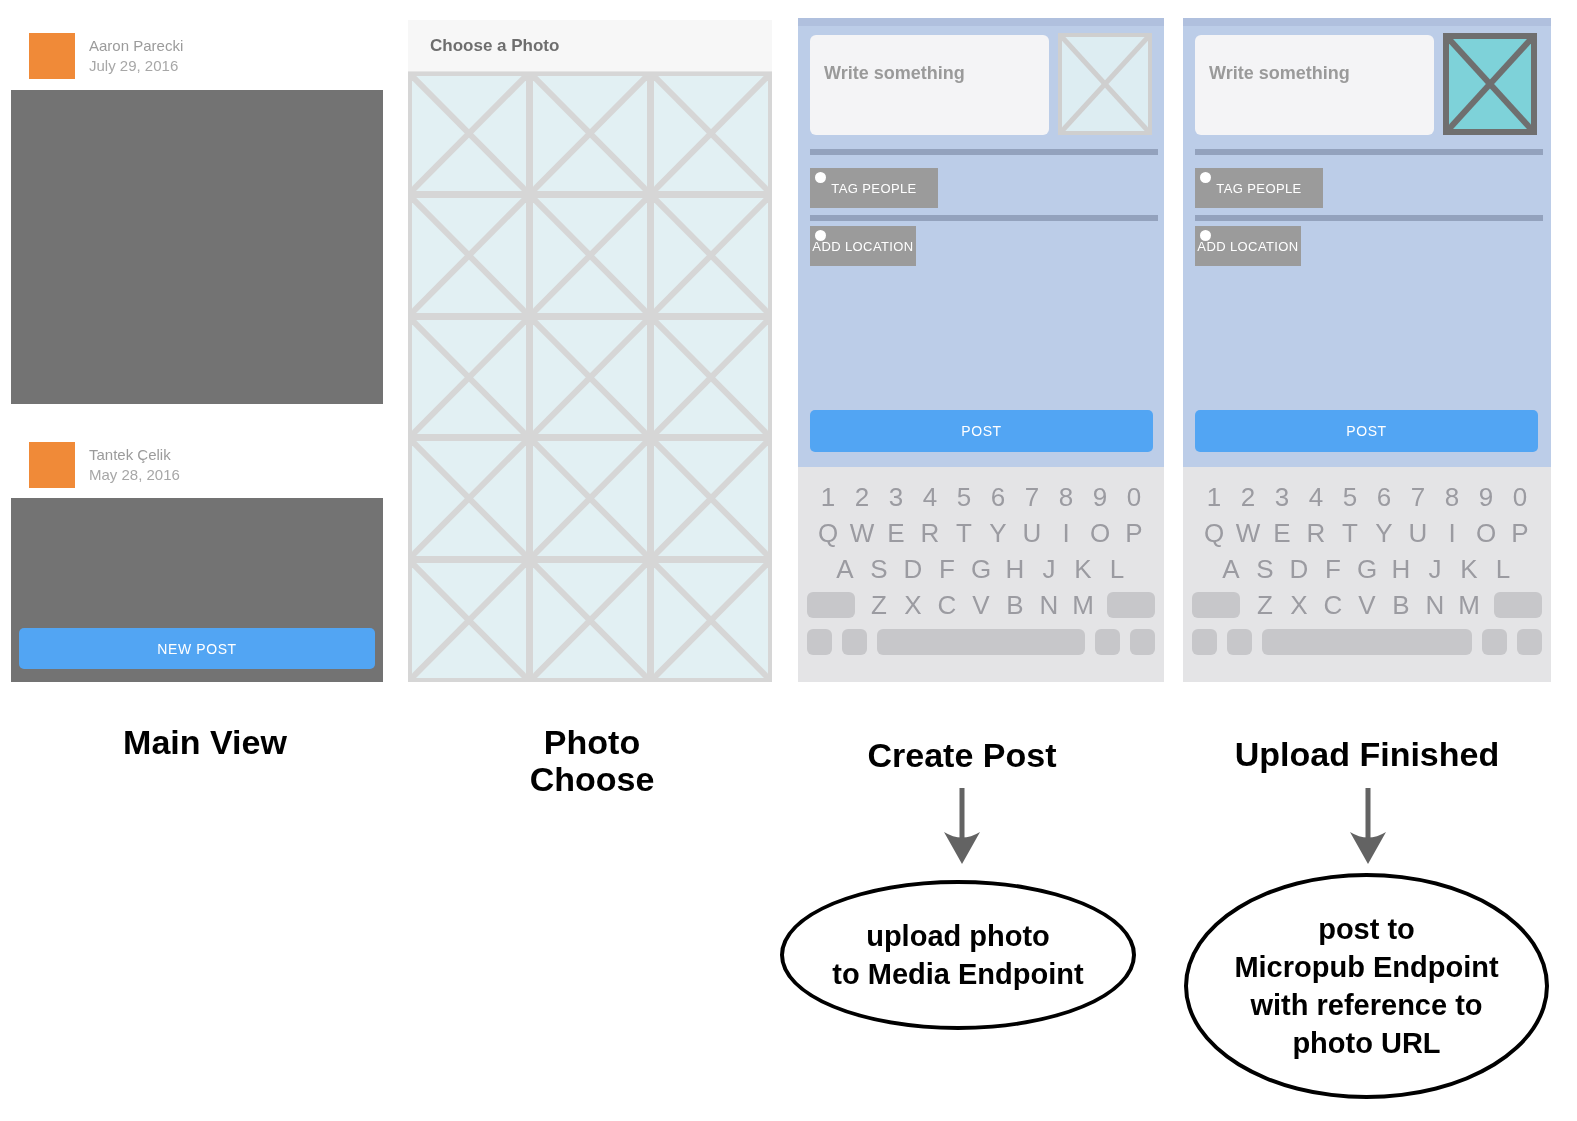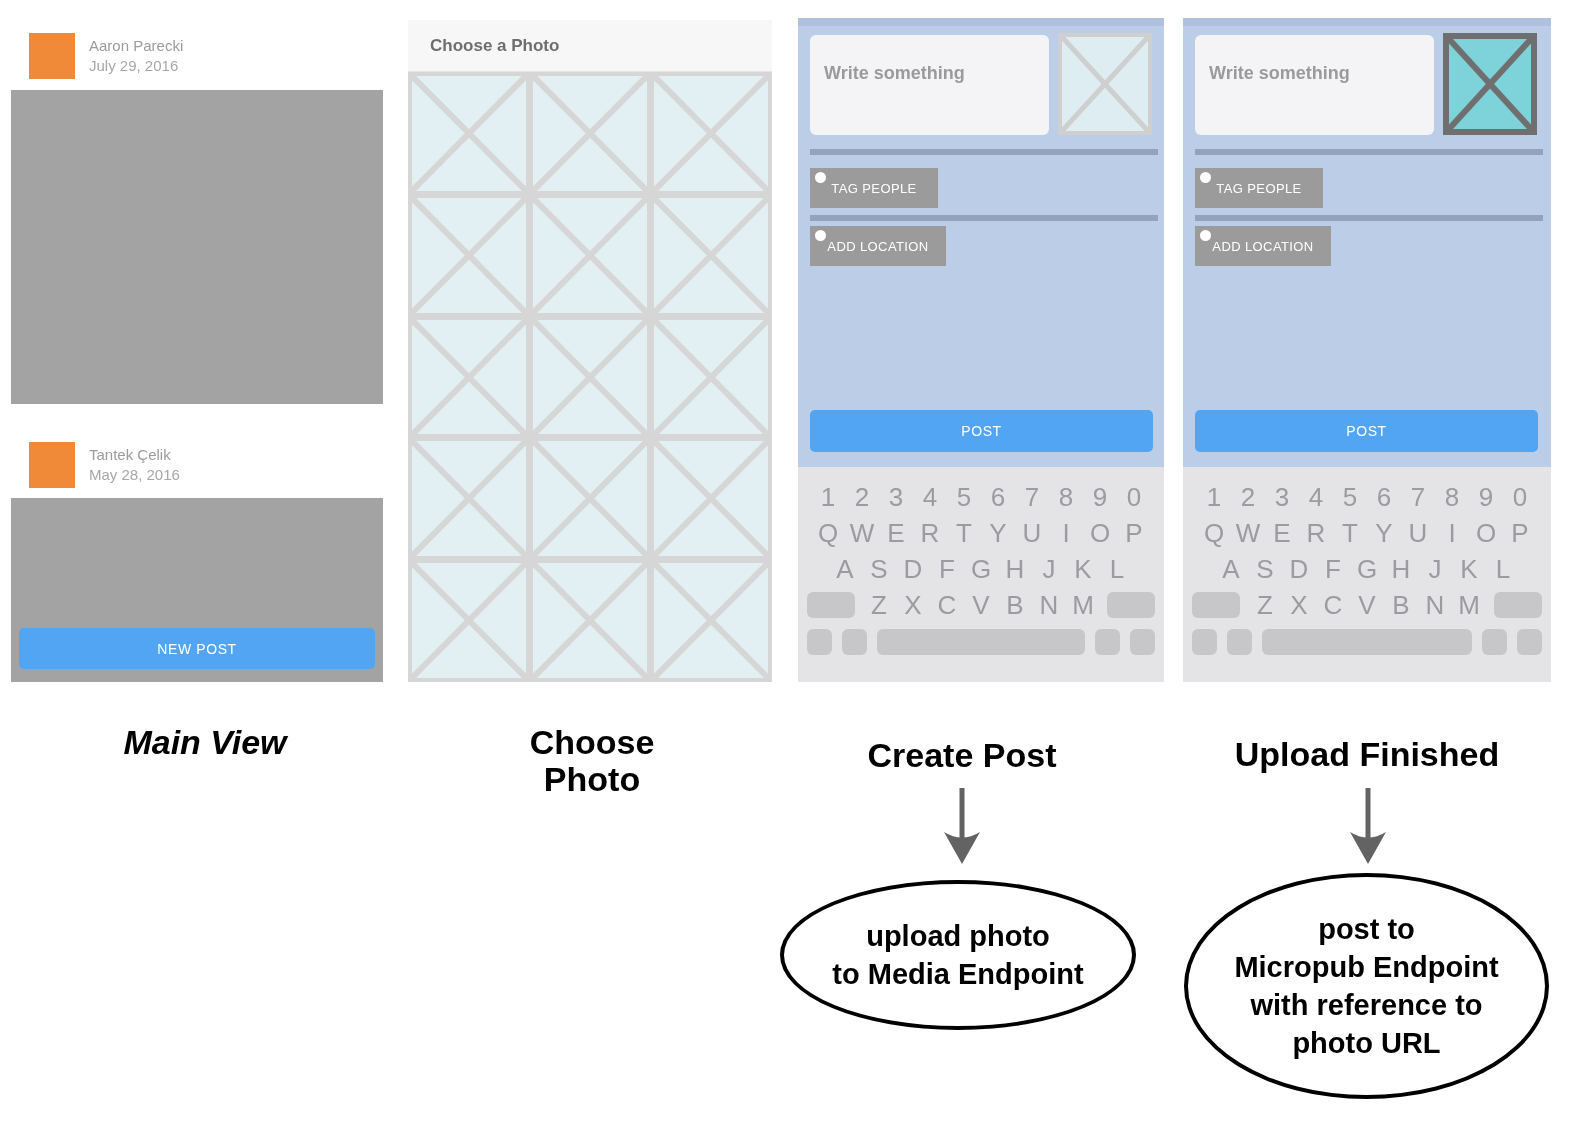--- a/index.html
+++ b/index.html
@@ -8,21 +8,21 @@
 
   .panel { position: absolute; top: 20px; height: 662px; }
 
   
   #panel-main { left: 11px; width: 372px; }
   .avatar { position: absolute; left: 18px; width: 46px; height: 46px; background: #f08a38; }
   .av1 { top: 13px; } .av2 { top: 422px; }
   .post-meta { position: absolute; left: 78px; font-size: 15px; color: #9b9b9b; line-height: 20px; }
   .meta1 { top: 16px; } .meta2 { top: 425px; }
   .post-date { color: #a7a7a7; }
-  .photo-ph { position: absolute; left: 0; width: 372px; background: #a3a3a3; }
+  .photo-ph { position: absolute; left: 0; width: 372px; background: #737373; }
   .ph1 { top: 70px; height: 314px; }
   .ph2 { top: 478px; height: 184px; }
   .blue-btn { background: #52a5f3; color: #fff; border: none; border-radius: 5px;
     display: flex; align-items: center; justify-content: center;
     font-size: 14px; letter-spacing: .6px; font-family: inherit; cursor: pointer; }
   .newpost-btn { position: absolute; left: 8px; right: 8px; bottom: 13px; height: 41px; }
 
   
   #panel-choose { left: 408px; width: 364px; }
   .choose-header { height: 52px; background: #f7f7f7; border-bottom: 1px solid #e4e4e4;
@@ -44,42 +44,42 @@
   .write-box::placeholder { color: #9a9a9a; opacity: 1; }
   .thumb { position: absolute; top: 15px; left: 260px; width: 94px; height: 102px; }
   .thumb-light { background: #ddedf2; border: 4px solid #cfcfcf; }
   .thumb-teal  { background: #7ed2d9; border: 6px solid #6f6f6f; }
   .h-divider { position: absolute; left: 12px; width: 348px; height: 6px; background: #93a2bd; }
   .div1 { top: 131px; } .div2 { top: 197px; }
   .gray-btn { position: absolute; left: 12px; background: #9b9b9b; border: none; color: #fff;
     font-size: 13px; letter-spacing: .4px; font-family: inherit;
     display: flex; align-items: center; justify-content: center; cursor: pointer; }
   .tag-btn { top: 150px; width: 128px; height: 40px; }
-  .loc-btn { top: 208px; width: 136px; height: 40px; }
+  .loc-btn { top: 208px; width: 106px; height: 40px; }
   .corner-dot { position: absolute; left: 5px; top: 4px; width: 11px; height: 11px;
     border-radius: 50%; background: #fff; }
   .post-btn { position: absolute; left: 12px; top: 392px; width: 343px; height: 42px; }
 
   
   .kb { position: absolute; left: 0; right: 0; bottom: 0; height: 215px;
     background: #e4e4e6; padding-top: 12px; }
   .kb-row { height: 36px; display: flex; align-items: center; justify-content: center; position: relative; }
   .kb-char { width: 31px; margin: 0 1.5px; text-align: center;
     font-size: 26px; color: #9b9ba1; cursor: pointer; }
   .kb-side { position: absolute; width: 48px; height: 26px; border-radius: 6px;
     background: #c7c7ca; cursor: pointer; }
   .kb-side.left { left: 9px; } .kb-side.right { right: 9px; }
   .kb-bottom { margin-top: 6px; height: 26px; gap: 10px; padding: 0 9px; justify-content: stretch; }
   .kb-key-small { width: 25px; height: 26px; border-radius: 6px; background: #c7c7ca; cursor: pointer; }
   .kb-space { flex: 1; height: 26px; border-radius: 6px; background: #c7c7ca; cursor: pointer; }
 
   
   .caption { position: absolute; width: 340px; text-align: center;
     font-size: 34px; line-height: 37px; font-weight: bold; color: #000; }
-  #cap-main   { left: 35px;  top: 724px; font-style: italic; }
+  #cap-main   { left: 35px;  top: 724px; }
   #cap-choose { left: 422px; top: 724px; }
   #cap-create { left: 792px; top: 737px; }
   #cap-upload { left: 1197px; top: 736px; }
 
   .flow-arrow { position: absolute; width: 40px; height: 76px; }
   #arrow-create { left: 942px; top: 788px; }
   #arrow-upload { left: 1348px; top: 788px; }
 
   .ellipse { position: absolute; background: #fff; border: 4px solid #000; border-radius: 50%;
     display: flex; flex-direction: column; align-items: center; justify-content: center;
@@ -355,22 +355,22 @@
         <div class="kb-key-small"></div>
         <div class="kb-space"></div>
         <div class="kb-key-small"></div>
         <div class="kb-key-small"></div>
       </div>
     </div>
 </section>
 
 <div class="caption" id="cap-main">Main View</div>
 <div class="caption" id="cap-choose">
+  <div>Photo</div>
   <div>Choose</div>
-  <div>Photo</div>
 </div>
 <div class="caption" id="cap-create">Create Post</div>
 <div class="caption" id="cap-upload">Upload Finished</div>
 
 <svg class="flow-arrow" id="arrow-create" viewBox="0 0 40 76">
   <rect x="17.5" y="0" width="5" height="50" fill="#636363"></rect>
   <path d="M2,44 Q20,55 38,44 L20,76 Z" fill="#636363"></path>
 </svg>
 <svg class="flow-arrow" id="arrow-upload" viewBox="0 0 40 76">
   <rect x="17.5" y="0" width="5" height="50" fill="#636363"></rect>

